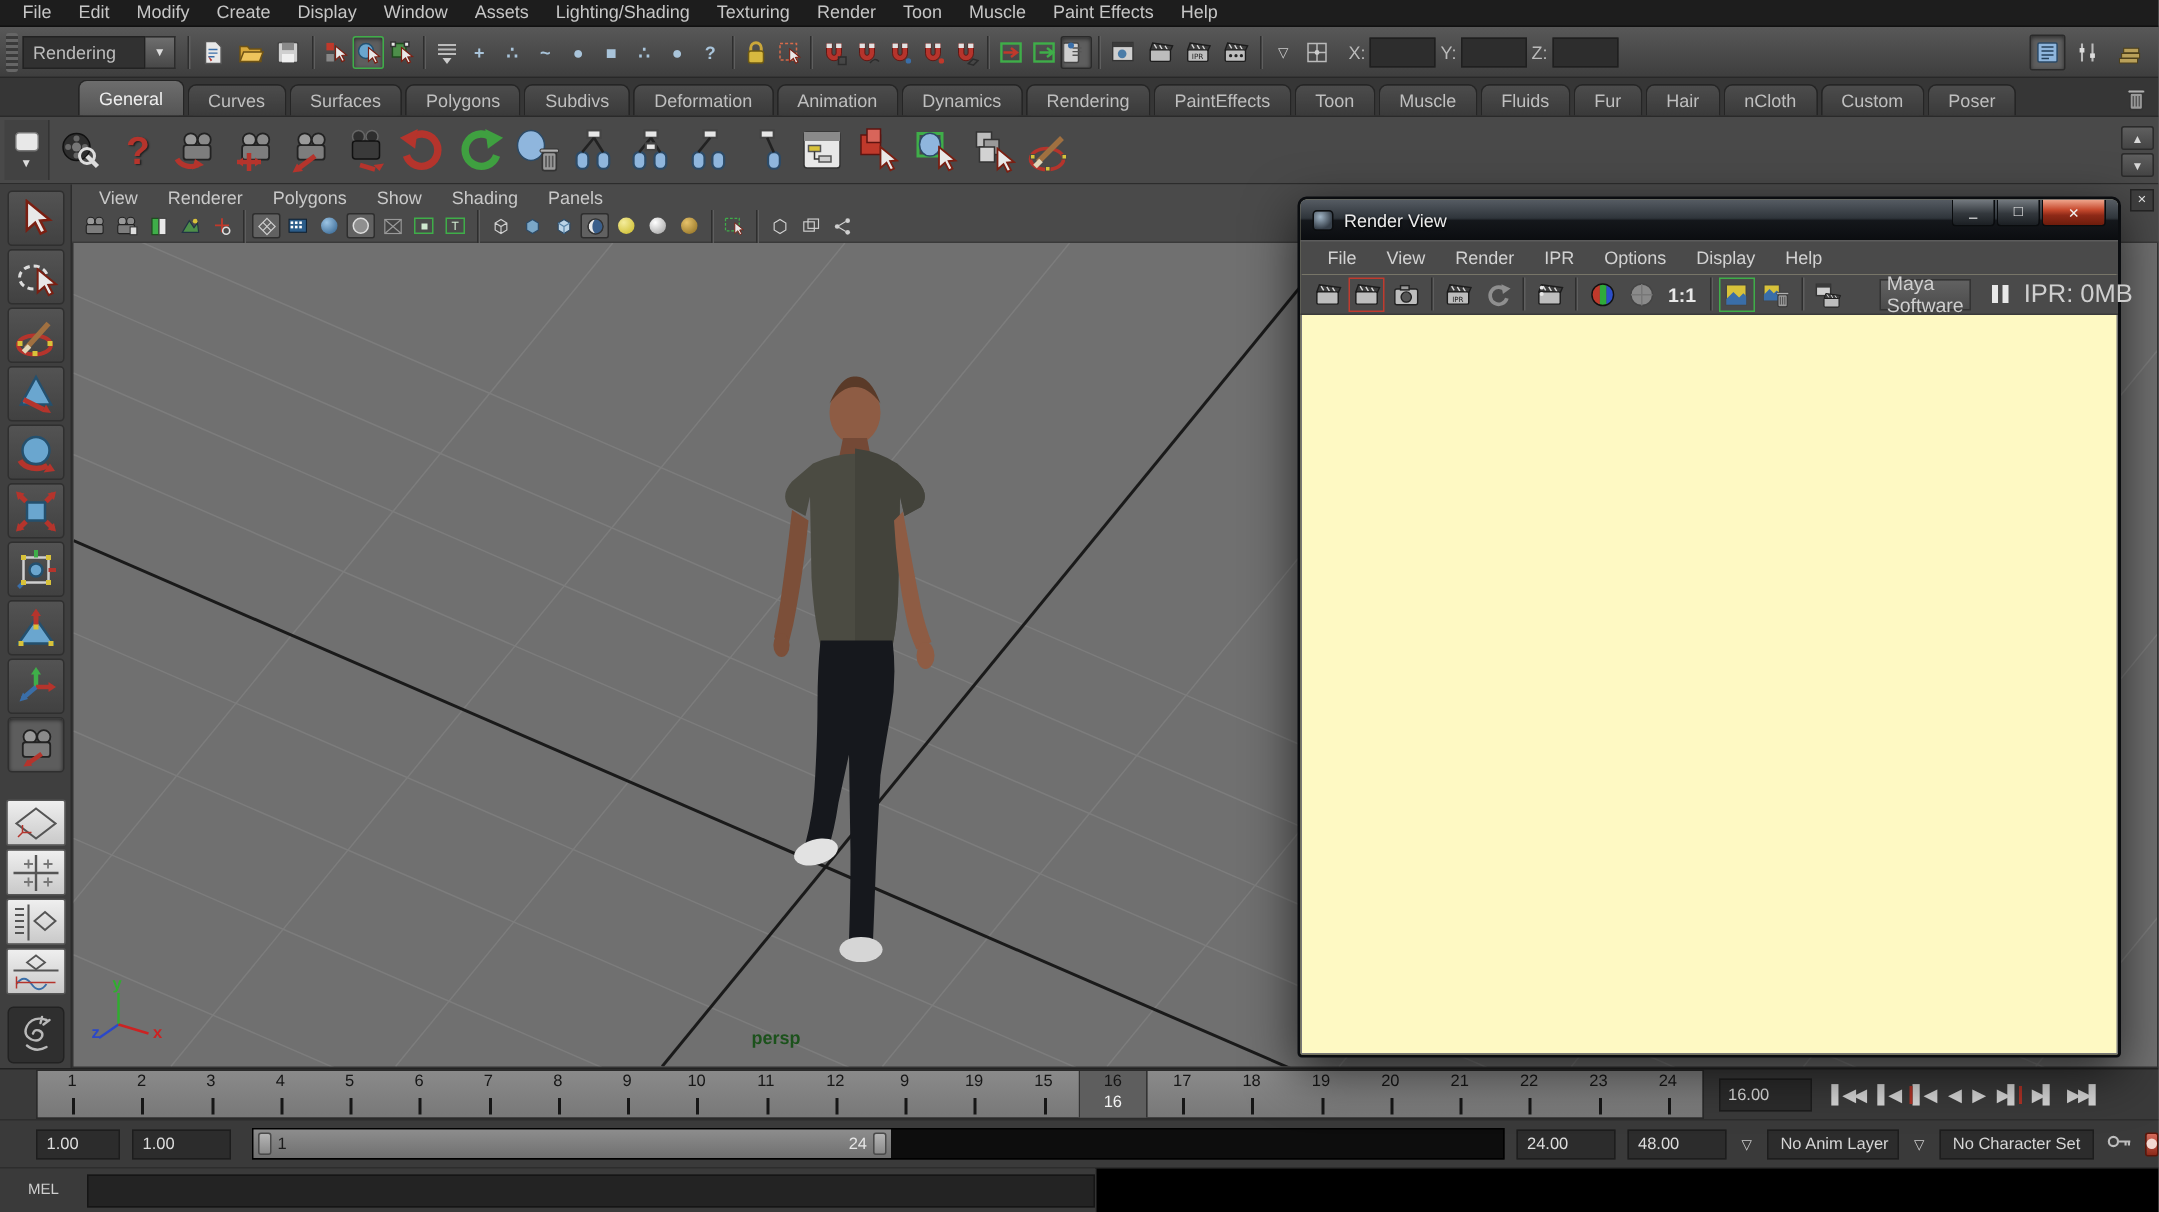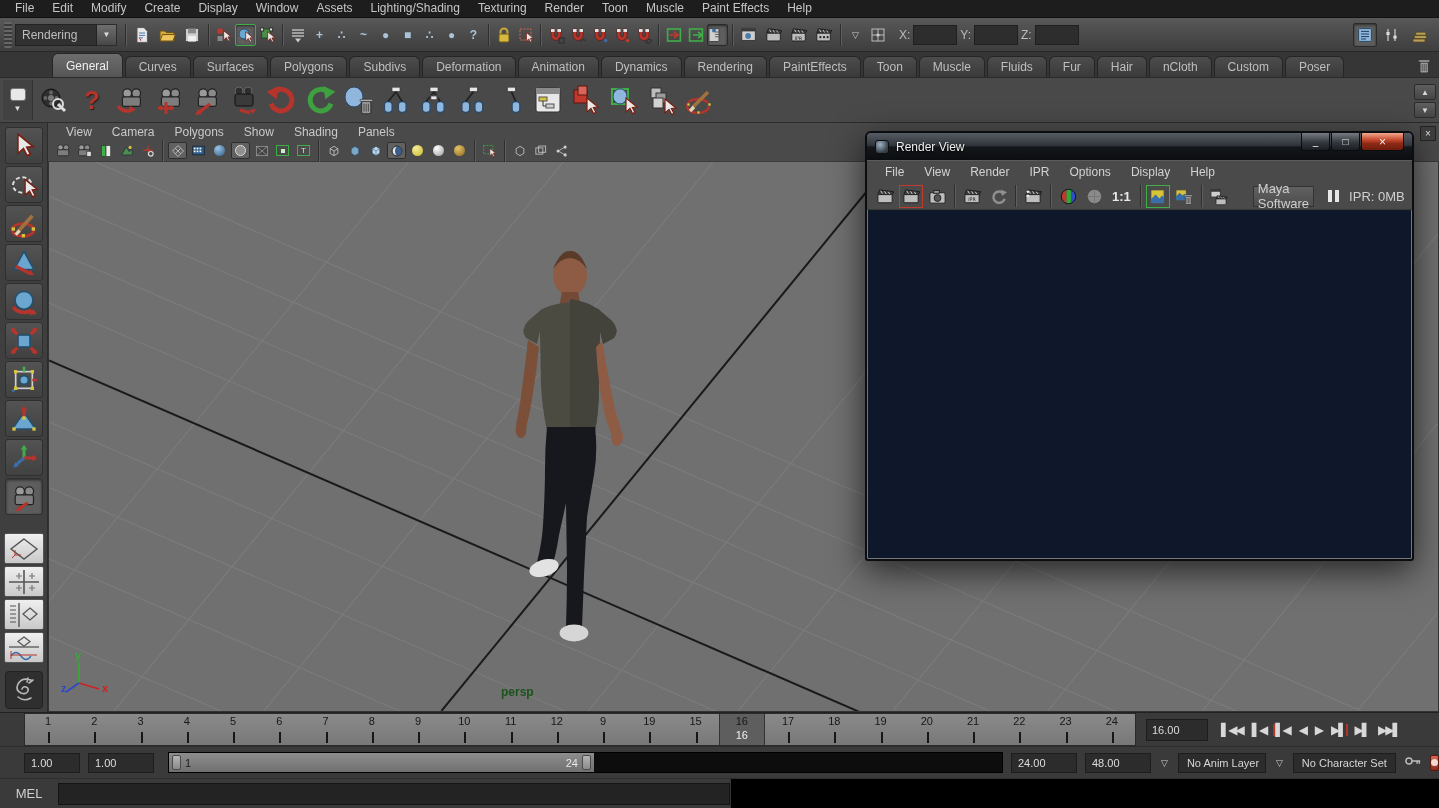--- a/index.html
+++ b/index.html
@@ -61,39 +61,39 @@
   .vpi.pressed{background:#616161;border:1px solid #2e2e2e}
   .vpi .ball{width:11px;height:11px;border-radius:50%}
   .vpi .boxg{width:13px;height:11px;border:1px solid #3fae49;display:flex;align-items:center;justify-content:center;font-size:8px;color:#cfe8cf}
   .canvas{flex:1;position:relative;background:#707070;overflow:hidden;border:1px solid #333;border-top:none}
   .canvas > svg.grid{position:absolute;inset:0;width:100%;height:100%}
   .persp{position:absolute;left:452px;bottom:12px;font-weight:bold;font-size:12px}
   .gizmo{position:absolute;left:12px;bottom:16px}
   .vp-person{position:absolute;left:417px;top:73px;width:200px;height:420px}
 
   
-  .rwin{position:absolute;left:865px;top:8px;width:549px;height:430px;z-index:5;background:#0f172a;border:2px solid #0b0d10;border-radius:6px 6px 3px 3px;box-shadow:0 0 0 1px #777 inset,0 10px 34px rgba(0,0,0,.65);display:flex;flex-direction:column}
+  .rwin{position:absolute;left:865px;top:8px;width:549px;height:574px;z-index:5;background:#fef9c3;border:2px solid #0b0d10;border-radius:6px 6px 3px 3px;box-shadow:0 0 0 1px #777 inset,0 10px 34px rgba(0,0,0,.65);display:flex;flex-direction:column}
   .rwtitle{height:27px;flex:0 0 auto;background:linear-gradient(#565c63 0%,#2f353b 46%,#14171b 52%,#0b0d10 100%);border-radius:4px 4px 0 0;display:flex;align-items:center;padding:0 8px;position:relative}
   .rwicon{width:14px;height:14px;border-radius:3px;background:radial-gradient(circle at 35% 30%,#9fb3c4,#37404a 70%);border:1px solid #0c0e10}
   .rwname{margin-left:7px;color:#ededed;font-size:12px;text-shadow:0 1px 2px #000}
   .winbtns{position:absolute;right:8px;top:0;display:flex;gap:1px}
   .wbtn{width:29px;height:18px;background:linear-gradient(#757b81,#33383d 55%,#1b1f23);border:1px solid #0a0c0e;border-top:none;color:#f0f0f0;display:flex;align-items:center;justify-content:center;font-size:10px;border-radius:0 0 3px 3px;line-height:1}
   .wbtn.close{width:43px;background:linear-gradient(#f0a88f,#c74a2e 40%,#8e2917 62%,#6d1c0c);font-size:12px}
   .rwmenu{height:23px;flex:0 0 auto;display:flex;align-items:center;padding-left:8px;background:#4a4a4a;border-top:1px solid #5c5c5c}
   .rwmi{padding:0 10px;font-size:12px;color:#d2d2d2;white-space:nowrap}
   .rwtools{height:27px;flex:0 0 auto;background:#4a4a4a;display:flex;align-items:center;padding-left:6px;gap:2px;border-bottom:1px solid #3a3a3a}
   .rwi{width:24px;height:23px;flex:0 0 auto;display:flex;align-items:center;justify-content:center;position:relative}
   .rwi svg{width:19px;height:19px}
   .rwi.redbd{border:1px solid #c03b2e}
   .rwi.greenbd{border:1px solid #3fae49}
   .ratio{font-weight:bold;color:#e8e8e8;font-size:13px;padding:0 4px}
   .mayasw{height:21px;margin-left:20px;padding:0 4px;display:flex;align-items:center;background:linear-gradient(#616161,#4c4c4c);border:1px solid #333;color:#cfcfcf;font-size:13px}
   .pausebars{display:flex;gap:3px;margin-left:12px}
   .pausebars i{width:4px;height:12px;background:#e8e8e8;display:block}
-  .iprmem{margin-left:8px;color:#cfcfcf;font-size:13px;white-space:nowrap}
+  .iprmem{margin-left:8px;color:#cfcfcf;font-size:17px;white-space:nowrap}
   .graycirc{width:14px;height:14px;border-radius:50%;background:#8f8f8f;margin-left:8px}
   .rwcontent{flex:1;background:#3a3a3a;display:flex;flex-direction:column;align-items:center;border-radius:0 0 2px 2px}
   .rwimage{width:529px;height:405px;margin-top:45px;background:#060606;border:1px solid #191919;position:relative;flex:0 0 auto}
   .rw-person{position:absolute;left:249px;top:92px;width:97px;height:232px;filter:brightness(.52) contrast(1.1)}
   .rwstatus{flex:1;display:flex;flex-direction:column;justify-content:center;align-items:center;gap:3px;font-weight:bold;font-size:11px;color:#c6c6c6}
   .rwline{display:flex;gap:26px;white-space:nowrap}
 
   
   .timerow{height:34px;background:#3a3a3a;display:flex;align-items:stretch;border-top:1px solid #222}
   .ruler{margin-left:24px;width:1112px;flex:0 0 auto;background:linear-gradient(#8a8a8a,#787878);border:1px solid #2a2a2a;display:flex;position:relative}
@@ -120,21 +120,21 @@
   .rlab1{color:#1c1c1c;font-size:11px;margin-left:4px}
   .rlab2{color:#e6e6e6;font-size:11px;margin-right:4px;margin-left:auto}
   .ddl{color:#cfcfcf;font-size:9px;padding:0 2px}
   .selfield{height:20px;background:#2c2c2c;border:1px solid #1d1d1d;color:#d6d6d6;font-size:11px;display:flex;align-items:center;padding:0 8px;white-space:nowrap}
   .keyicn svg{width:18px;height:14px}
   .autokey{width:17px;height:16px;border-radius:2px;background:linear-gradient(#d46a5a,#8e2a1a);border:1px solid #5c160a;display:flex;align-items:center;justify-content:center}
   .autokey i{width:7px;height:7px;border-radius:50%;background:#f3d9d2;display:block}
 
   
   .cmdrow{height:30px;background:#3a3a3a;display:flex;align-items:center;border-top:1px solid #2d2d2d}
-  .mel{width:58px;text-align:center;color:#cfcfcf;font-size:13px}
+  .mel{width:58px;text-align:center;color:#cfcfcf;font-size:10px}
   .cmdinput{width:672px;height:22px;background:#232323;border:1px solid #151515;color:#ddd;padding:0 6px;font:11px "DejaVu Sans Mono",monospace}
   .cmdout{flex:1;height:30px;background:#000;border-left:1px solid #333}
 
   
   .edgetrash{position:absolute;right:6px;top:57px;z-index:3}
   .edgearrows{position:absolute;right:3px;top:84px;z-index:3;display:flex;flex-direction:column;gap:2px}
   .earr{width:22px;height:16px;background:linear-gradient(#5f5f5f,#454545);border:1px solid #2b2b2b;border-radius:2px;color:#d8d8d8;font-size:8px;display:flex;align-items:center;justify-content:center}
   .edgex{position:absolute;right:3px;top:126px;z-index:6;width:16px;height:15px;background:#3c3c3c;border:1px solid #222;color:#ddd;font-size:10px;display:flex;align-items:center;justify-content:center}
 </style>
 </head>
@@ -683,21 +683,21 @@
         <svg viewBox="0 0 30 30" width="30" height="30">
           <path d="M22,5 q-9,-3 -13,4 q-3,6 3,9 q5,2 7,-2 q1,-3 -2,-4 q-3,-1 -4,2 M9,22 q6,5 13,1 M20,8 l4,-3 M18,7 l1,-4" fill="none" stroke="#b9b9b9" stroke-width="1.6" stroke-linecap="round"></path>
         </svg>
       </span>
   </div>
 
   <div class="viewport" data-name="perspective-viewport-panel">
     <div class="vpmenu" data-name="viewport-menu-bar">
 
     <span class="vpmi" data-name="viewport-menu-item">View</span>
-        <span class="vpmi" data-name="viewport-menu-item">Camera</span>
+        <span class="vpmi" data-name="viewport-menu-item">Renderer</span>
         <span class="vpmi" data-name="viewport-menu-item">Polygons</span>
         <span class="vpmi" data-name="viewport-menu-item">Show</span>
         <span class="vpmi" data-name="viewport-menu-item">Shading</span>
         <span class="vpmi" data-name="viewport-menu-item">Panels</span>
       </div>
     <div class="vptools" data-name="viewport-toolbar">
       <span class="vpi" data-name="camera-attributes-icon">
           <svg viewBox="0 0 20 20" width="15" height="15">
             <use href="#sym-cam"></use>
           </svg>

